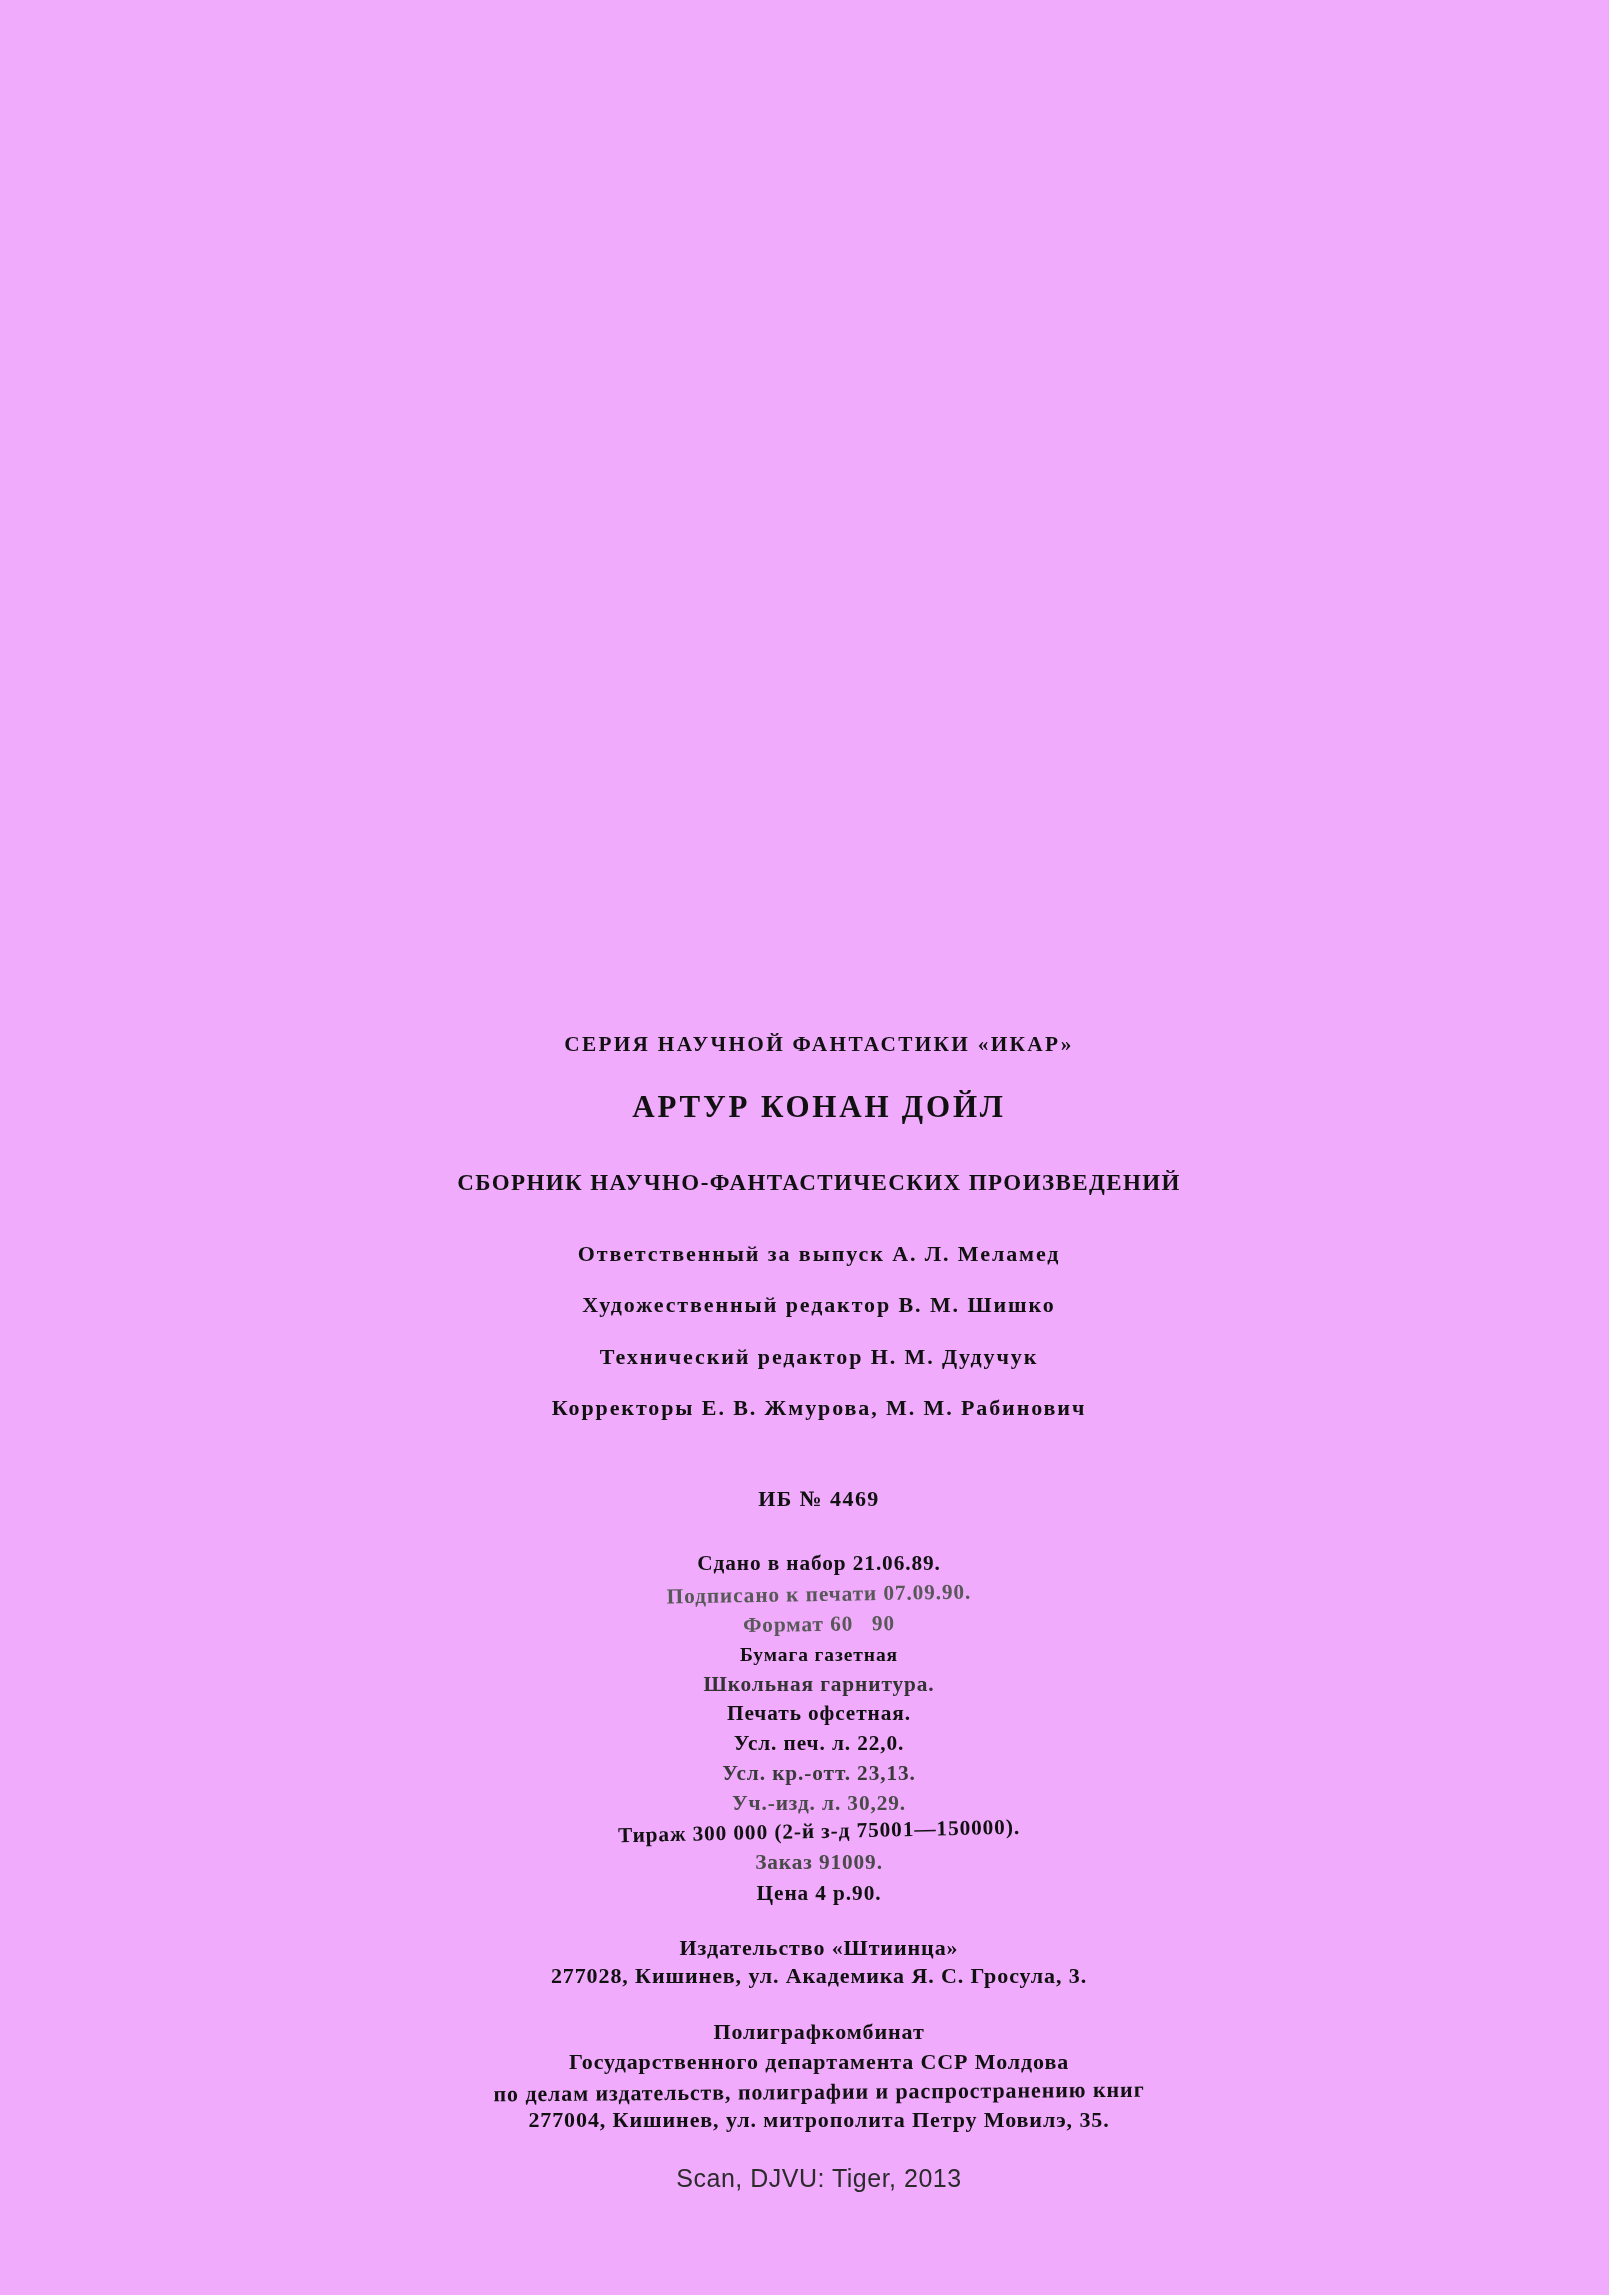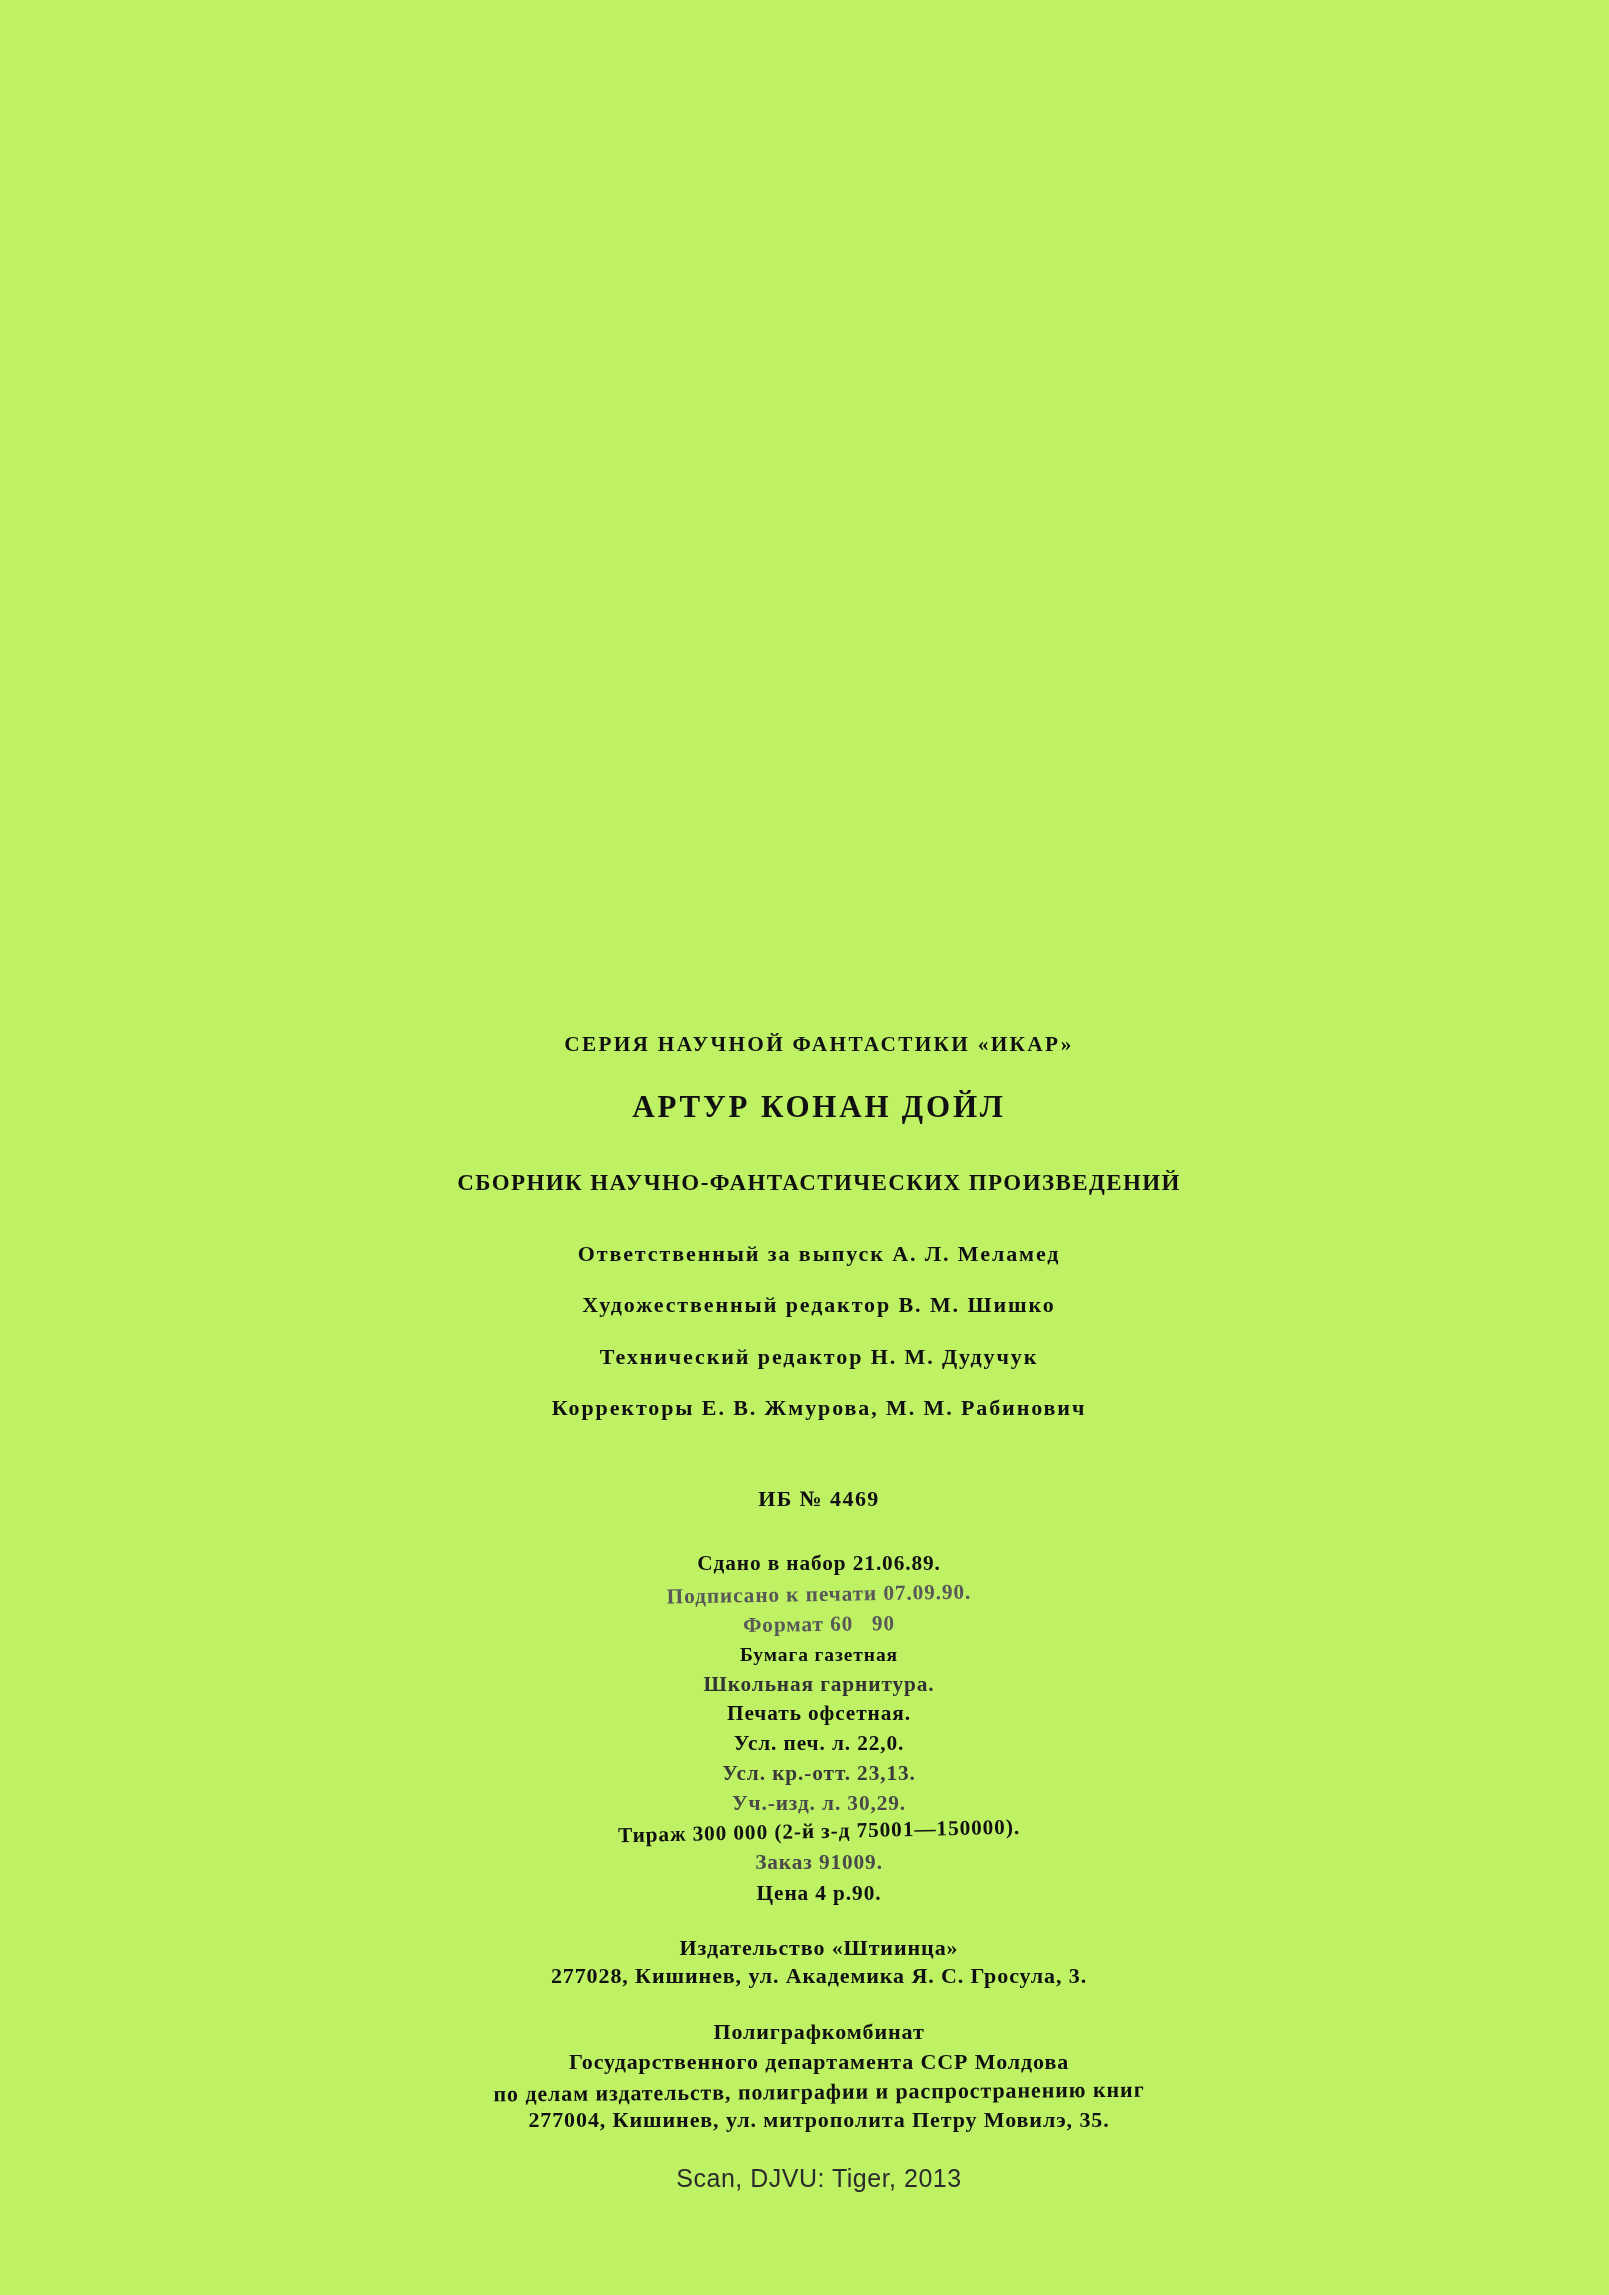--- a/index.html
+++ b/index.html
@@ -4,21 +4,21 @@
 <style>
   html, body {
     margin: 0;
     padding: 0;
     background: #ffffff;
   }
   .page {
     position: relative;
     width: 1610px;
     height: 2295px;
-    background: #bef264;
+    background: #f0abfc;
     overflow: hidden;
   }
   .l {
     position: absolute;
     left: 14px;
     width: 1610px;
     text-align: center;
     font-family: "Liberation Serif", "DejaVu Serif", serif;
     font-weight: bold;
     color: #111111;

